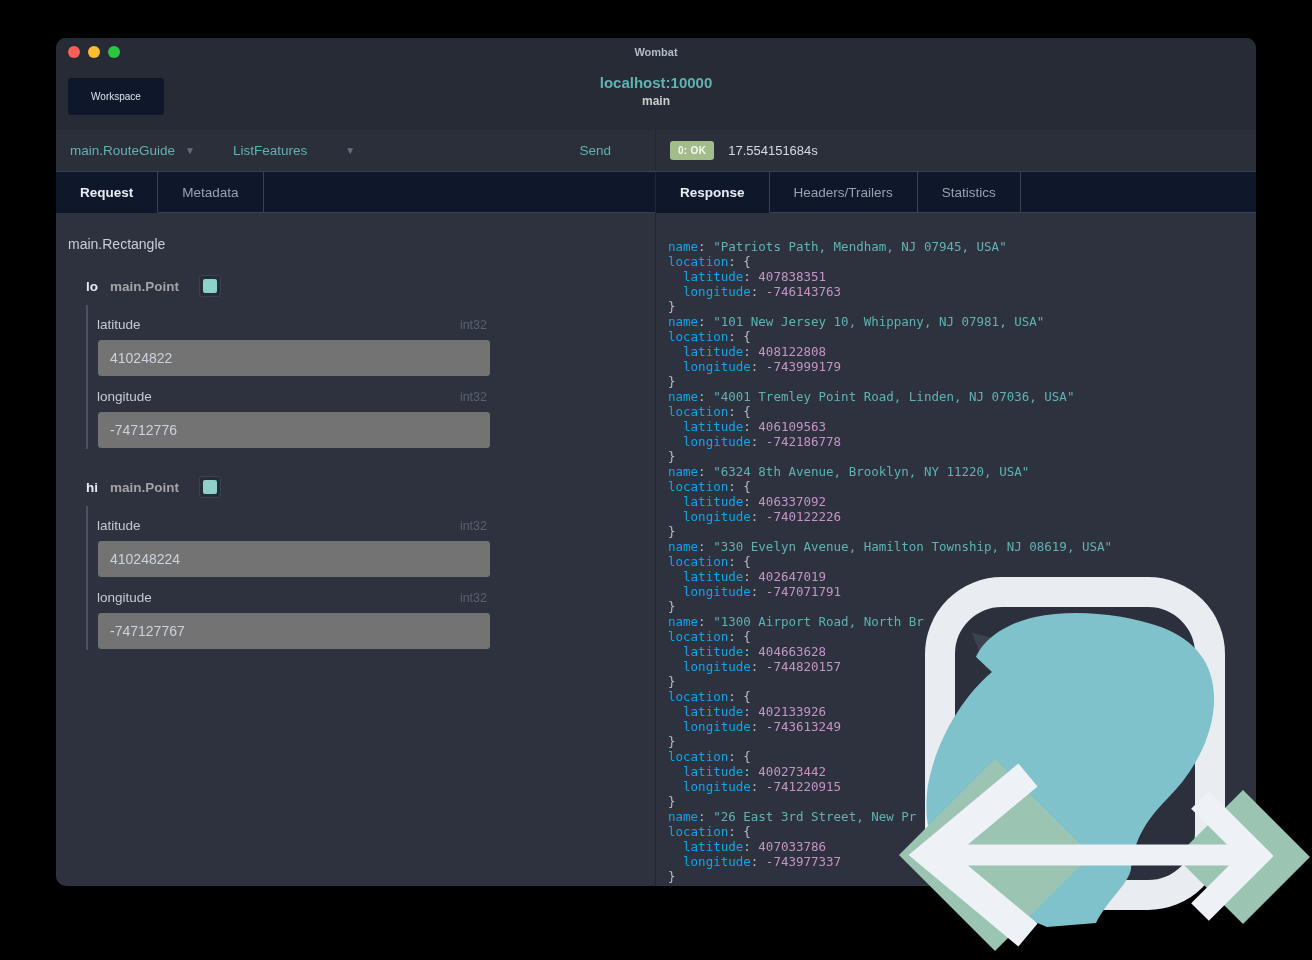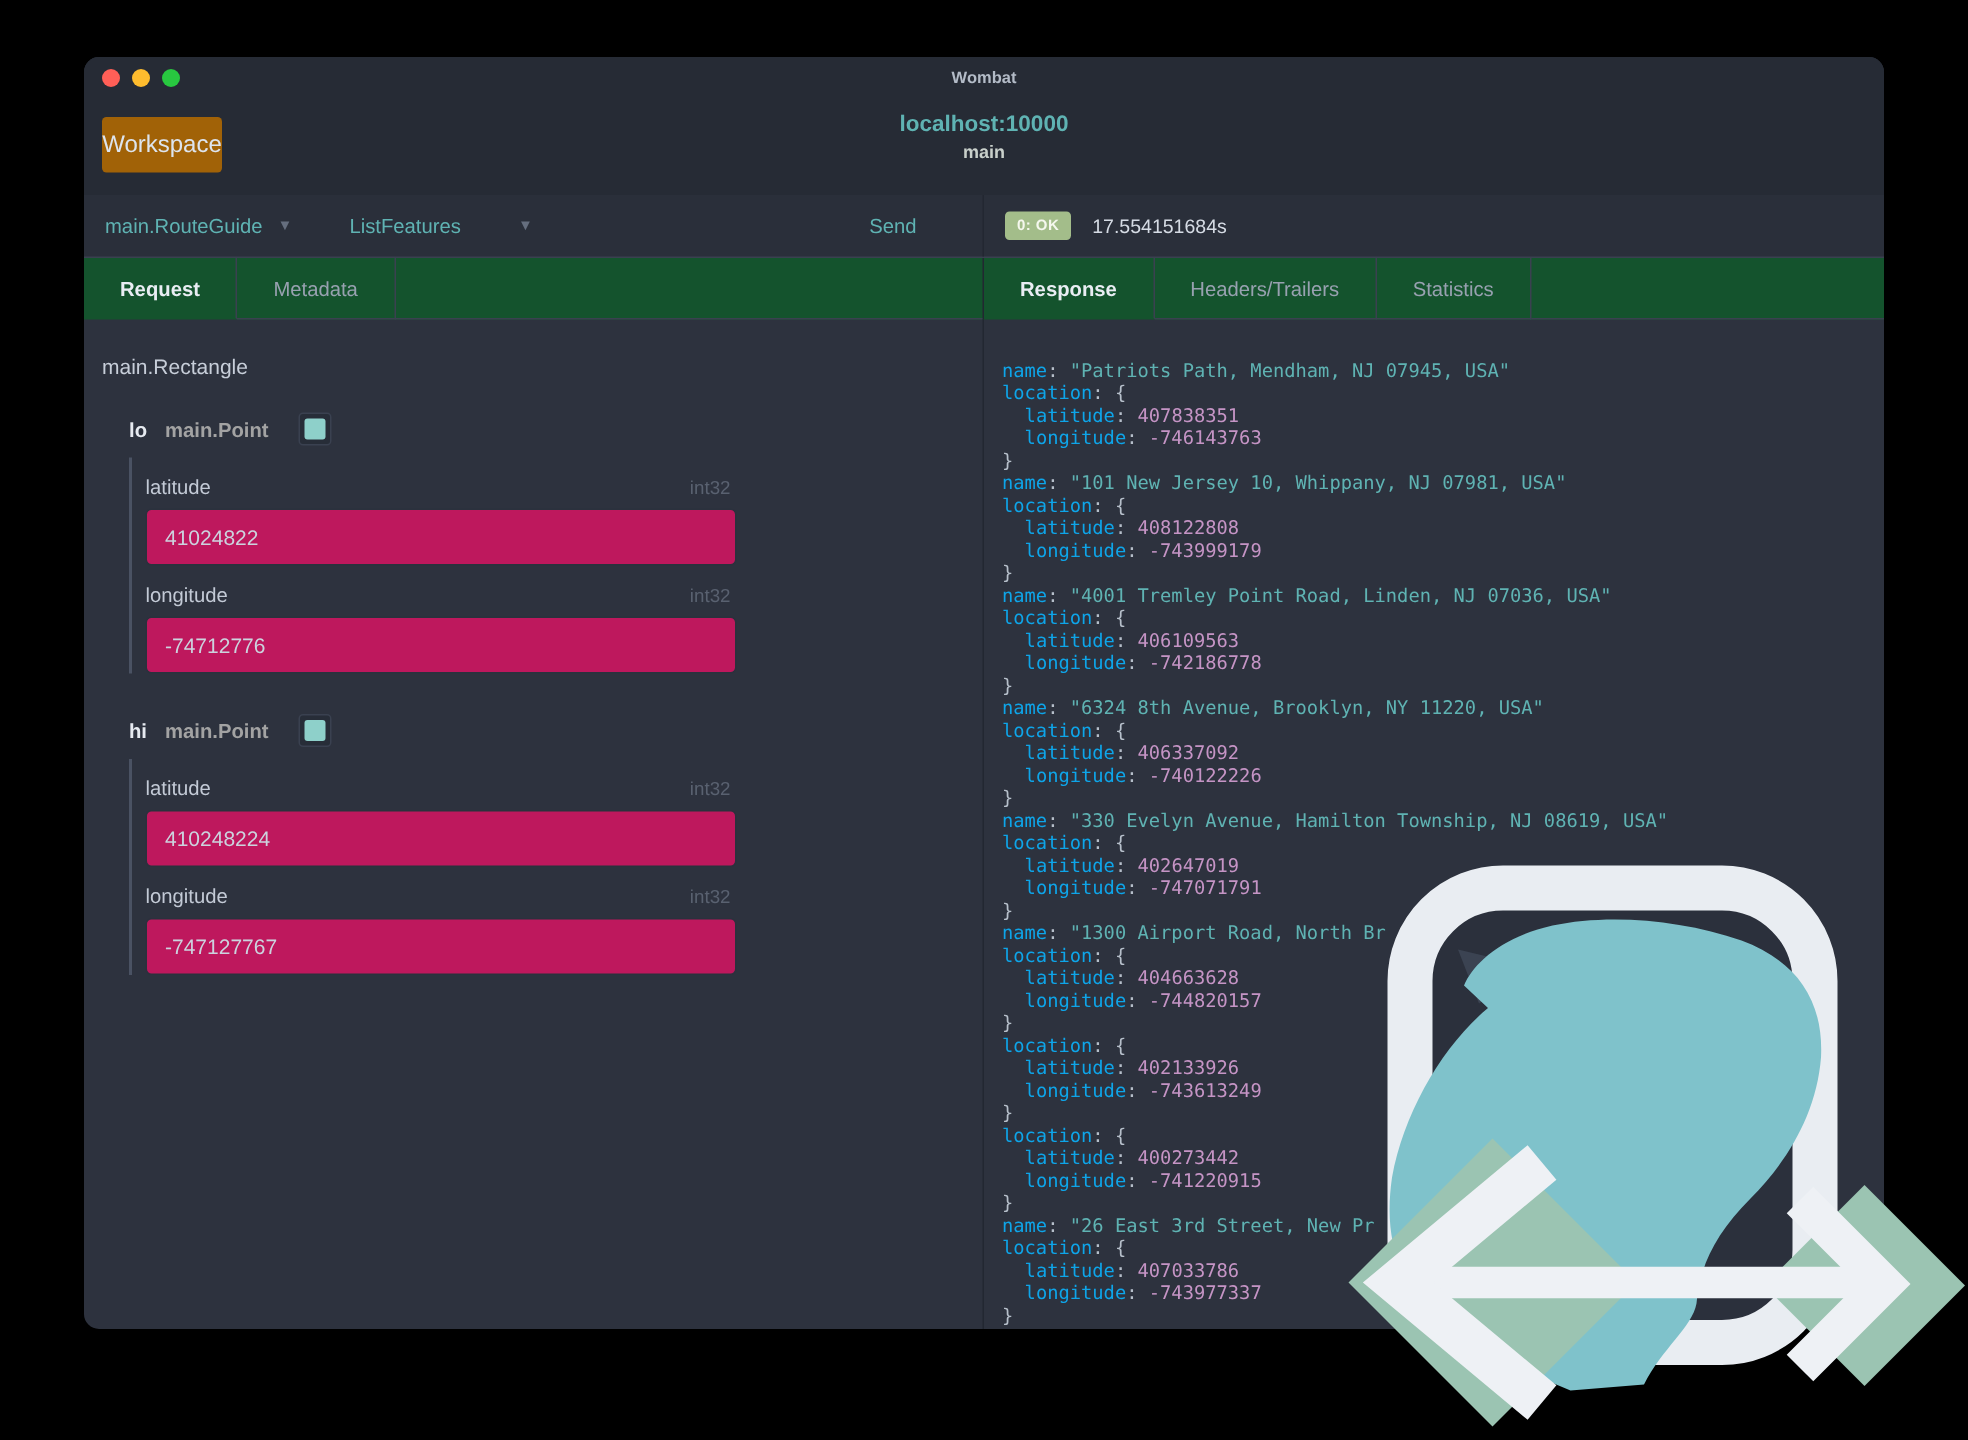--- a/index.html
+++ b/index.html
@@ -12,42 +12,42 @@
 
   
   .titlebar { height:28px; background:#262b35; position:relative; flex:none; }
   .lights { position:absolute; left:12px; top:8px; display:flex; gap:8px; }
   .light { width:12px; height:12px; border-radius:50%; }
   .light.red { background:#ff5f57; } .light.yellow { background:#febc2e; } .light.green { background:#28c840; }
   .win-title { text-align:center; line-height:28px; font-size:11px; font-weight:bold; color:#b3bbc7; }
 
   
   .header { height:64px; background:#262b35; position:relative; flex:none; }
-  .workspace-btn { position:absolute; left:12px; top:12px; width:80px; height:37px;
-                   background:#a16207; border:none; border-radius:3px; color:#dde4ee;
-                   font-size:16px; font-family:inherit; cursor:pointer; }
+  .workspace-btn { position:absolute; left:12px; top:12px; width:96px; height:37px;
+                   background:#0f172a; border:none; border-radius:3px; color:#dde4ee;
+                   font-size:10px; font-family:inherit; cursor:pointer; }
   .conn { position:absolute; left:0; right:0; top:8px; text-align:center; }
   .conn .address { font-size:15px; font-weight:bold; color:#5fb3b3; }
   .conn .status { font-size:12px; font-weight:bold; color:#c9d0cb; margin-top:3px; }
 
   
   .toolbar { height:42px; background:#2a2f3a; border-bottom:1px solid #3a4150; display:flex; flex:none; }
   .toolbar-left { width:600px; border-right:1px solid #222731; display:flex; align-items:center; padding:0 14px; }
   .toolbar-right { flex:1; display:flex; align-items:center; padding:0 14px; }
   .tb-select { display:flex; align-items:center; gap:10px; color:#5fb3b3; font-size:13.5px; cursor:pointer; }
   .chev { color:#656e7e; font-size:10px; }
   .sel-method { margin-left:38px; }
   .send-btn { margin-left:auto; margin-right:30px; background:none; border:none; color:#5fb3b3;
               font-size:13.5px; font-family:inherit; cursor:pointer; }
   .badge { background:#a3bd8a; color:#f5f8ee; font-size:10px; font-weight:bold;
            padding:4px 8px; border-radius:3px; letter-spacing:.3px; }
   .duration { margin-left:14px; color:#d5dbe4; font-size:13px; }
 
   
-  .tabsrow { height:41px; display:flex; flex:none; background:#14532d; }
+  .tabsrow { height:41px; display:flex; flex:none; background:#0f172a; }
   .tabs-left { width:600px; display:flex; border-right:1px solid #222731; }
   .tabs-right { flex:1; display:flex; }
   .tab { padding:0 24px; display:flex; align-items:center; font-size:13.5px; color:#98a1b0;
          border-bottom:1px solid #3a4150; border-right:1px solid #3a4150; cursor:pointer; white-space:nowrap; }
   .tab.active { color:#e9edf3; font-weight:bold; border-bottom:1px solid transparent; }
   .tab-filler { flex:1; border-bottom:1px solid #3a4150; }
 
   
   .content { flex:1; display:flex; min-height:0; }
   .left-panel { width:600px; border-right:1px solid #222731; overflow:hidden; }
@@ -59,21 +59,21 @@
   .group-key { font-size:13.5px; font-weight:bold; color:#e6eaf0; }
   .group-type { font-size:13.5px; color:#a3a3a3;font-weight:bold; }
   .checkbox { width:22px; height:22px; margin-left:8px; background:#272d38; border:1px solid #3a4150;
               border-radius:3px; display:flex; align-items:center; justify-content:center; cursor:pointer; }
   .checkbox-fill { width:14px; height:14px; background:#8ed0ca; border-radius:2px; }
   .group-body { margin-top:7px; border-left:2px solid #4a5263; padding-left:9px; width:405px; }
   .fld { padding-top:12px; }
   .fld-labels { display:flex; justify-content:space-between; align-items:baseline; padding-right:4px; }
   .fld-name { font-size:13.5px; color:#c3cad6; }
   .fld-type { font-size:12.5px; color:#596170; }
-  .fld-input { margin-top:7px; width:394px; height:38px; background:#be185d; border:1px solid #2b313d;
+  .fld-input { margin-top:7px; width:394px; height:38px; background:#737373; border:1px solid #2b313d;
                border-radius:4px; color:#ccd3de; font-size:14px; padding:0 12px;
                font-family:"Liberation Sans", sans-serif; }
 
   
   .resp { padding:26px 12px 0 12px; font-family:"DejaVu Sans Mono", monospace;
           font-size:12.5px; line-height:15px; white-space:pre; color:#b6bfca; }
   .resp .k { color:#0ea5e9; } .resp .p { color:#b6bfca; }
   .resp .s { color:#5fb3b3; } .resp .n { color:#c594c5; }
 
   

